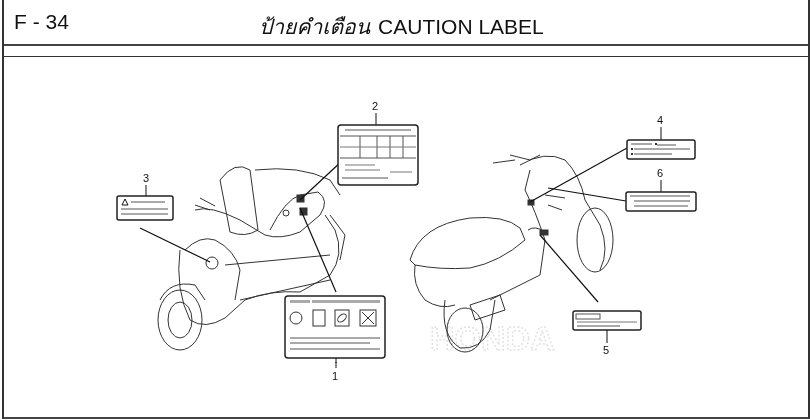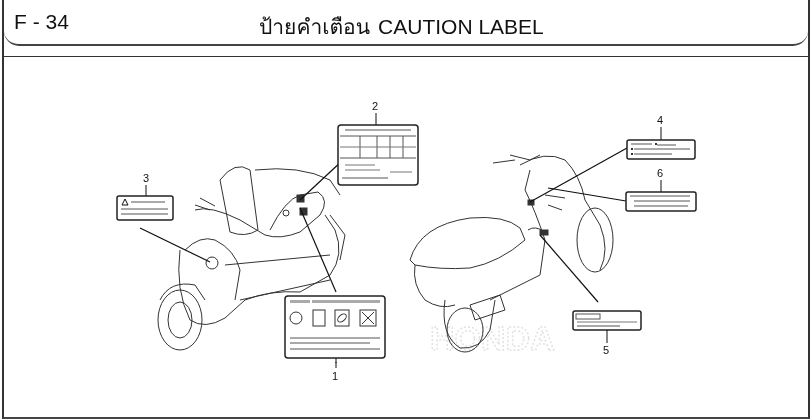--- a/index.html
+++ b/index.html
@@ -1,21 +1,21 @@
 <!DOCTYPE html>
 <html><head>
 <meta charset="utf-8">
 <style>
   html,body{margin:0;padding:0;background:#fff;}
   body{width:810px;height:420px;position:relative;overflow:hidden;font-family:"Liberation Sans","DejaVu Sans",sans-serif;}
   .frame{position:absolute;left:2px;top:0;width:804px;height:417px;border-left:2px solid #333;border-right:2px solid #333;border-bottom:2px solid #444;}
-  .header{position:absolute;left:0;top:0;width:100%;height:44px;border-bottom:2px solid #444;border-radius:15px;}
+  .header{position:absolute;left:0;top:0;width:100%;height:44px;border-bottom:2px solid #444;}
   .page-code{position:absolute;left:10px;top:10px;font-size:21px;color:#111;}
   .title{position:absolute;left:255px;top:10px;font-size:21px;color:#111;white-space:nowrap;}
-  .title .th{margin-right:8px;}
+  .title .th{margin-right:8px;font-style:italic;}
   .inner{position:absolute;left:0;top:56px;width:100%;height:360px;border-top:1px solid #333;}
   .num{position:absolute;font-size:11px;color:#111;}
   svg.art{position:absolute;left:0;top:0;}
 </style>
 </head>
 <body>
 
 <div class="frame">
   <div class="header">
     <span class="page-code">F - 34</span>

